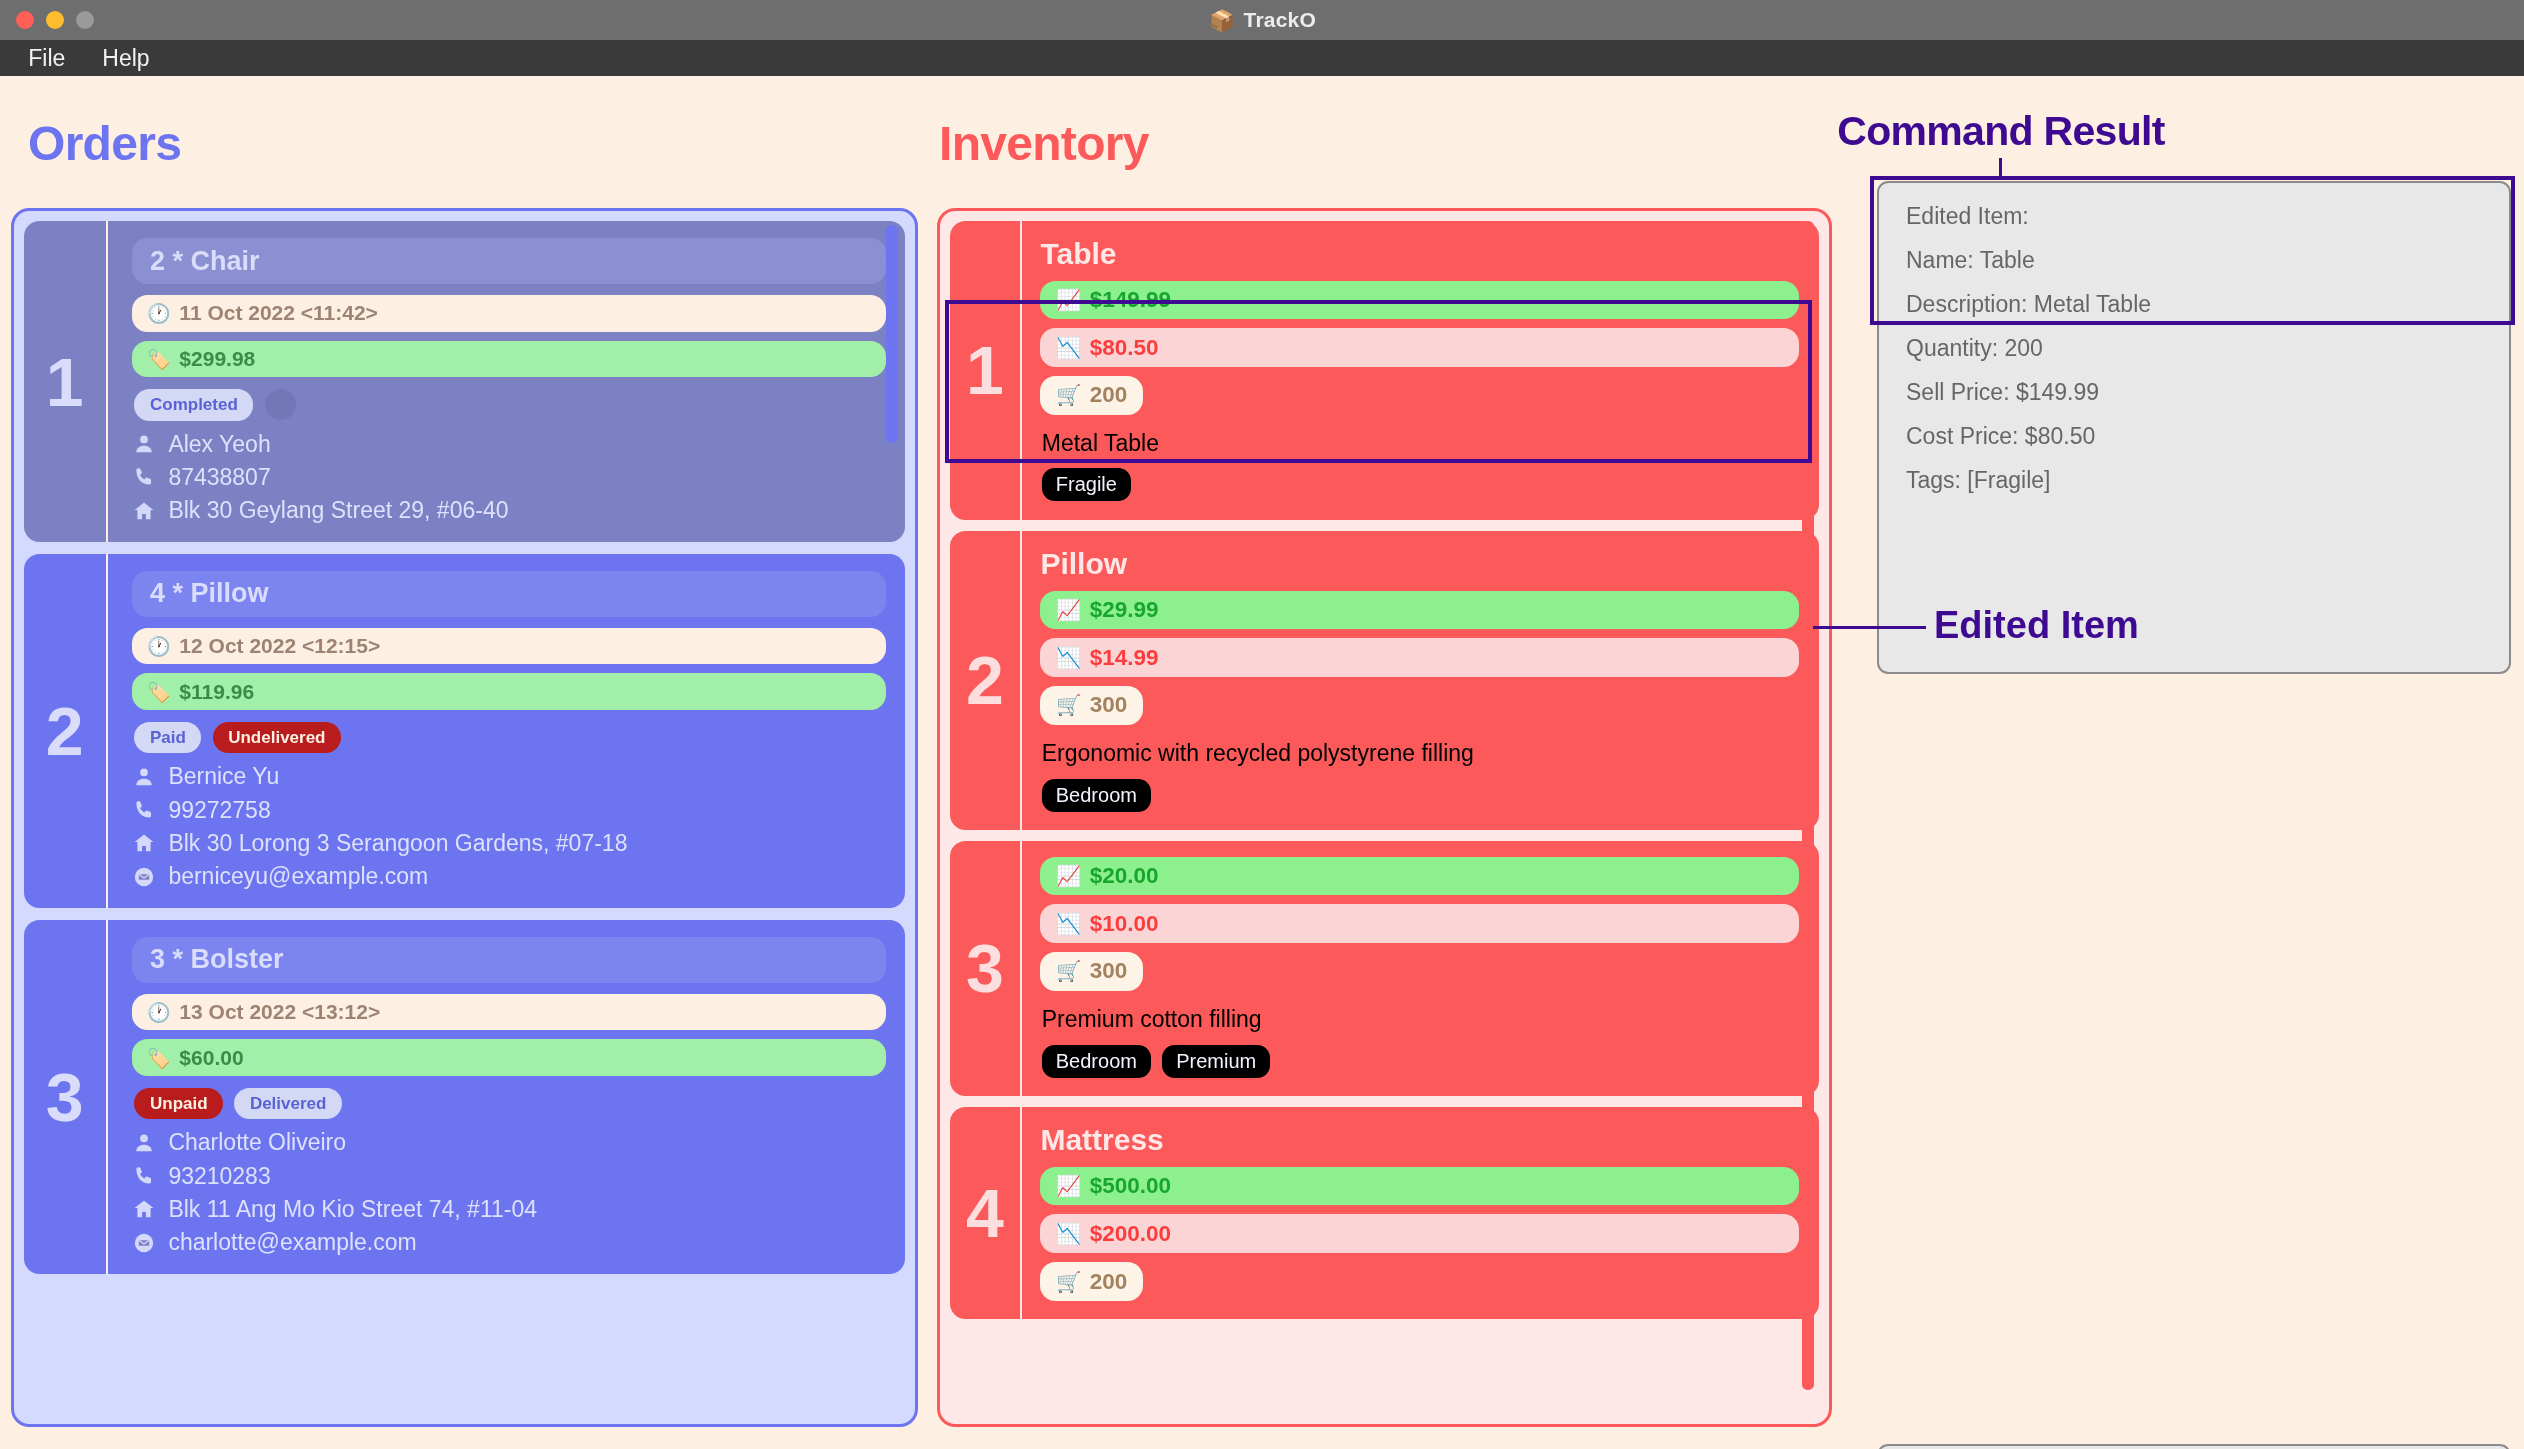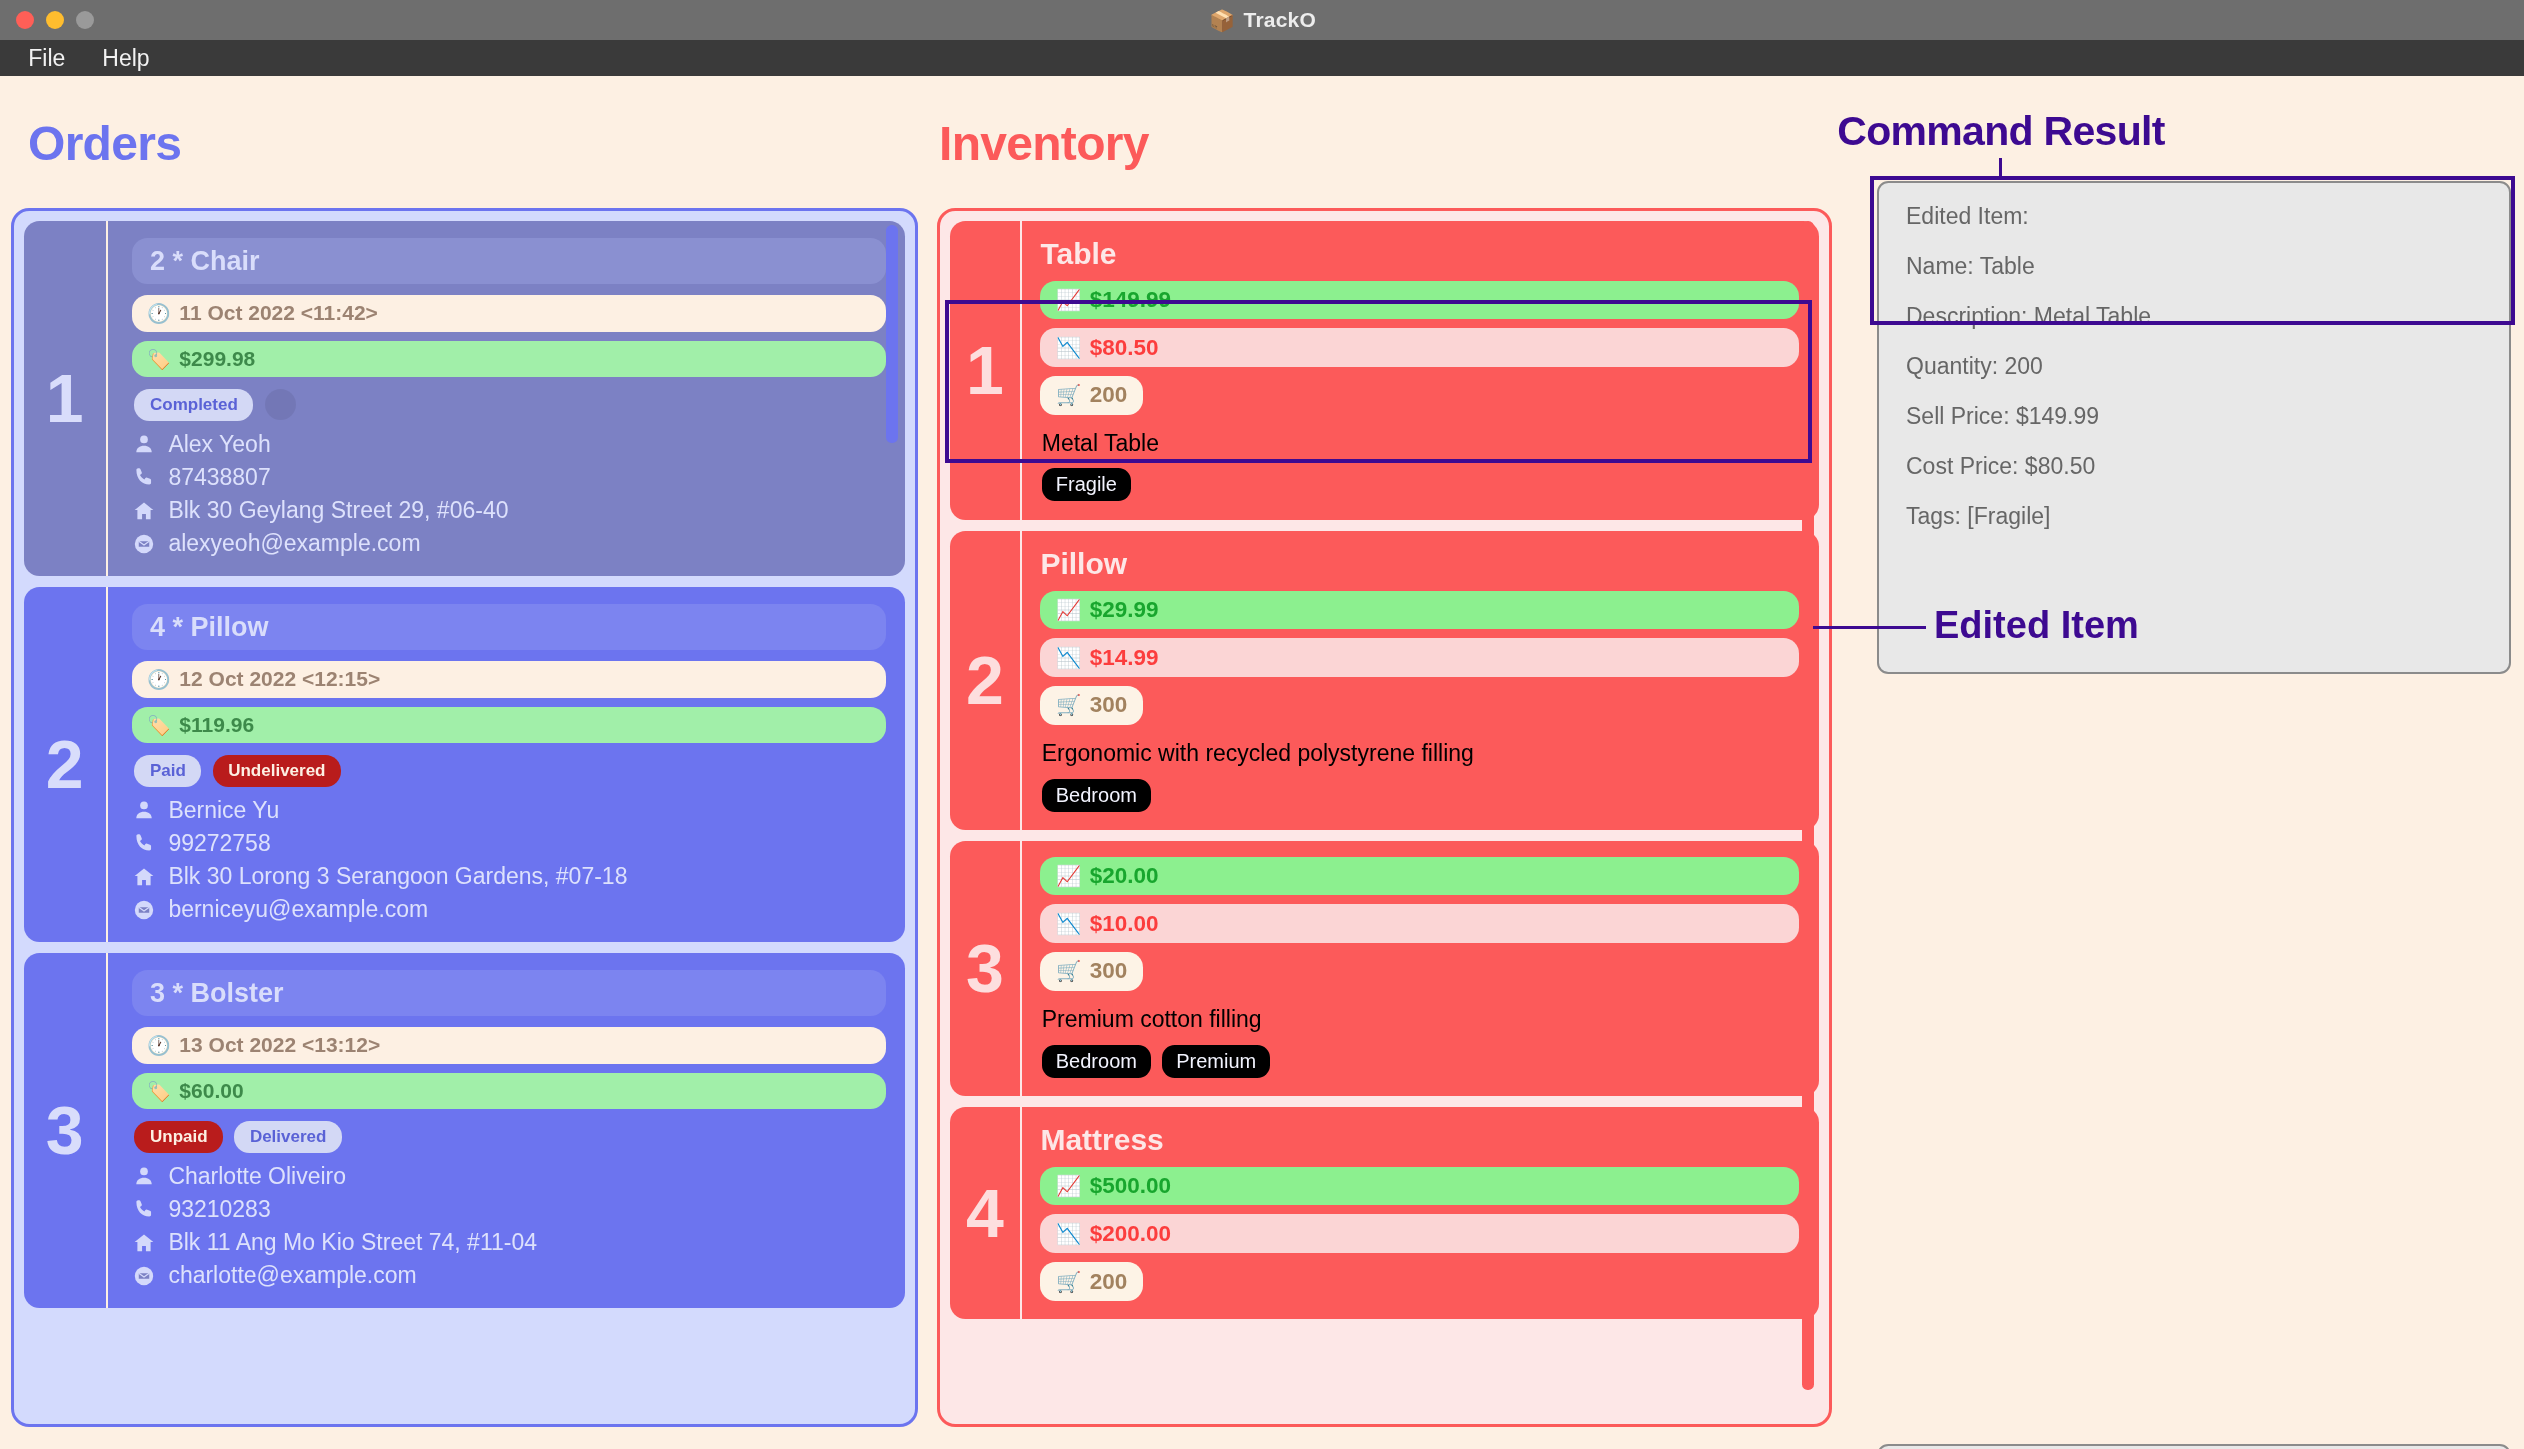--- a/index.html
+++ b/index.html
@@ -183,21 +183,21 @@
     background: #3d0a91;
   }
   #result-pane {
     position: absolute; left: 1877px; top: 79px; width: 634px; height: 493px;
     background: #e8e8e8; border: 2.1px solid #8b8b8b; border-radius: 11.3px;
   }
   .result-line {
     font-size: 23px; color: #666; padding-left: 27px;
   }
   .result-line:first-child { padding-top: 20px; }
-  .result-line + .result-line { margin-top: 23px; }
+  .result-line + .result-line { margin-top: 17px; }
 
   
   #edited-highlight {
     position: absolute; left: 945px; top: 198px; width: 867px; height: 163px;
     border: 4.2px solid #3d0a91; pointer-events: none;
   }
   #edited-leader {
     position: absolute; left: 1813px; top: 524px; width: 113px; height: 2.8px;
     background: #3d0a91;
   }
@@ -269,30 +269,20 @@
               <span>87438807</span>
             </div>
             <div class="contact-row">
               <span class="cicon">
                 <svg viewBox="0 0 24 24">
                   <path d="M12 2.6 1.8 11h3V21h5.1v-5.6h4.2V21h5.1V11h3z"></path>
                 </svg>
               </span>
               <span>Blk 30 Geylang Street 29, #06-40</span>
             </div>
-            <div class="contact-row">
-              <span class="cicon">
-                <svg viewBox="0 0 24 24">
-                  <circle cx="12" cy="12" r="10"></circle>
-                  <path d="M6.3 9h11.4v6H6.3z" fill="#7c81c4"></path>
-                  <path d="M6.3 9 12 13 17.7 9" stroke="#d4d9fb" stroke-width="1.4" fill="none"></path>
-                </svg>
-              </span>
-              <span>alexyeoh@example.com</span>
-            </div>
           </div>
         </div>
         <div class="order-card active">
           <div class="idx-col">2</div>
           <div class="vrule"></div>
           <div class="card-body">
             <div class="name-pill">4 * Pillow</div>
             <div class="info-pill pill-date"><span class="pill-icon">🕐</span><span>12 Oct 2022 &lt;12:15&gt;</span></div>
             <div class="info-pill pill-price"><span class="pill-icon">🏷️</span><span>$119.96</span></div>
             <div class="badge-row">

